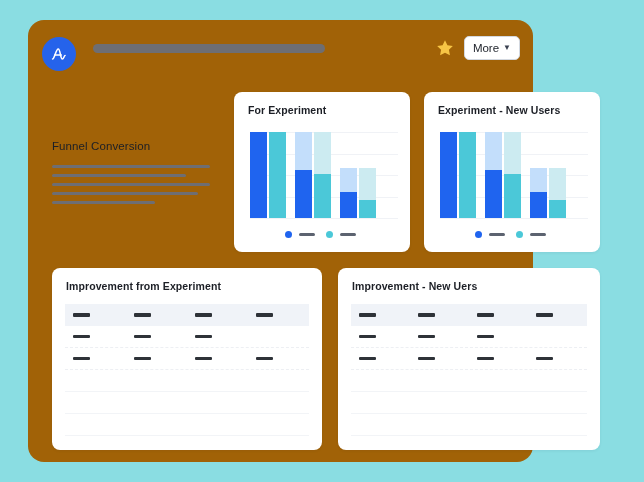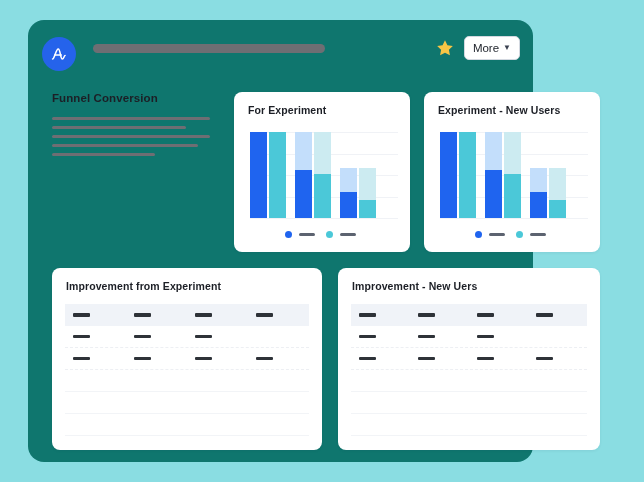--- a/index.html
+++ b/index.html
@@ -14,21 +14,21 @@
     overflow: hidden;
   }
 
   
   .app-panel {
     position: absolute;
     left: 28px;
     top: 20px;
     width: 505px;
     height: 442px;
-    background: #0f766e;
+    background: #a16207;
     border-radius: 16px;
     box-sizing: border-box;
   }
 
   
   .header {
     position: absolute;
     left: 0; top: 0;
     width: 100%;
     height: 66px;
@@ -115,23 +115,24 @@
 
   
   .summary {
     position: absolute;
     left: 24px;
     top: 72px;
     width: 186px;
   }
   .summary-title {
     font-size: 11.5px;
-    font-weight: bold;
+    font-weight: normal;
     color: #1C1F26;
     letter-spacing: 0.1px;
+    margin-top: 48px;
   }
   .summary-lines {
     margin-top: 13px;
   }
   .sline {
     height: 3px;
     background: #6E6E73;
     border-radius: 2px;
     margin-bottom: 6px;
   }

